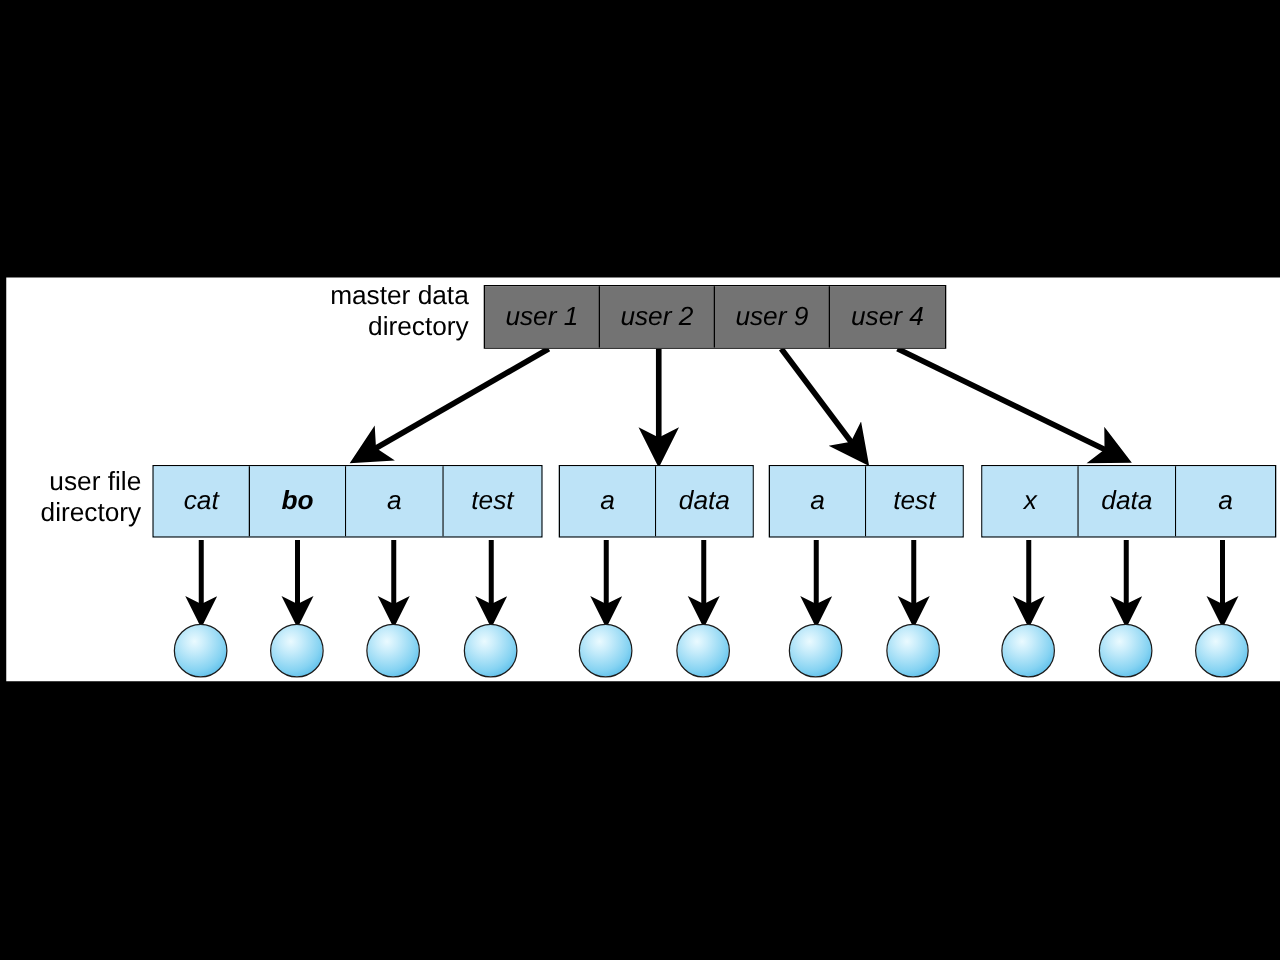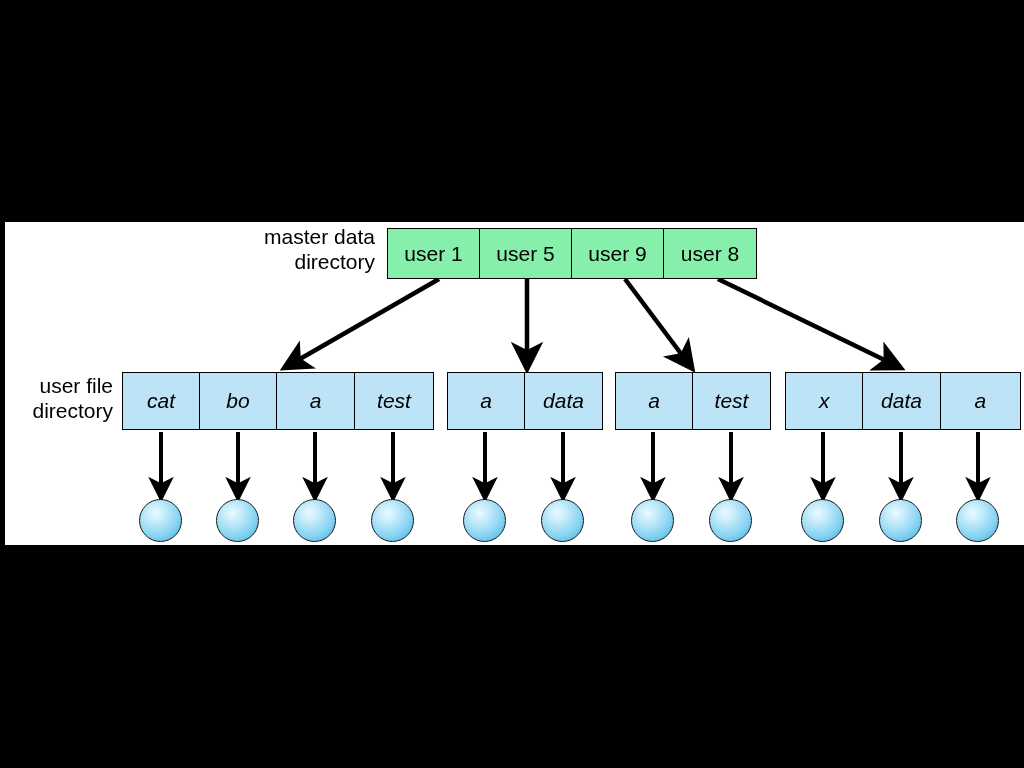--- a/index.html
+++ b/index.html
@@ -55,25 +55,26 @@
     border: 1.5px solid #000000;
     background: #d4d4d4;
     box-sizing: border-box;
   }
   #mfd .cell {
     width: 92px;
     height: 49px;
     display: flex;
     align-items: center;
     justify-content: center;
+    font-style: italic;
     font-size: 21px;
     color: #000000;
     border-right: 1.5px solid #000000;
     box-sizing: border-box;
-    background: #86efac;
+    background: #737373;
   }
   #mfd .cell:last-child { border-right: none; }
   
   .ufd-group {
     position: absolute;
     display: flex;
     border: 1.5px solid #000000;
     background: #bde3f7;
     box-sizing: border-box;
     top: 372px;
@@ -161,28 +162,28 @@
   </div>
 
   <div class="side-label" id="mfd-label">master data
 directory</div>
 
   <div class="side-label" id="ufd-label">user file
 directory</div>
 
   <div id="mfd">
     <div class="cell">user 1</div>
-    <div class="cell">user 5</div>
+    <div class="cell">user 2</div>
     <div class="cell">user 9</div>
-    <div class="cell">user 8</div>
+    <div class="cell">user 4</div>
   </div>
 
   <div class="ufd-group" id="ufd1" style="left:122px; width:312px;">
     <div class="cell" style="width:77px;">cat</div>
-    <div class="cell" style="width:77px;">bo</div>
+    <div class="cell" style="width:77px;font-weight:bold;">bo</div>
     <div class="cell" style="width:78px;">a</div>
     <div class="cell" style="width:78px;">test</div>
   </div>
 
   <div class="ufd-group" id="ufd2" style="left:447px; width:156px;">
     <div class="cell" style="width:78px;">a</div>
     <div class="cell" style="width:78px;">data</div>
   </div>
 
   <div class="ufd-group" id="ufd3" style="left:615px; width:156px;">

